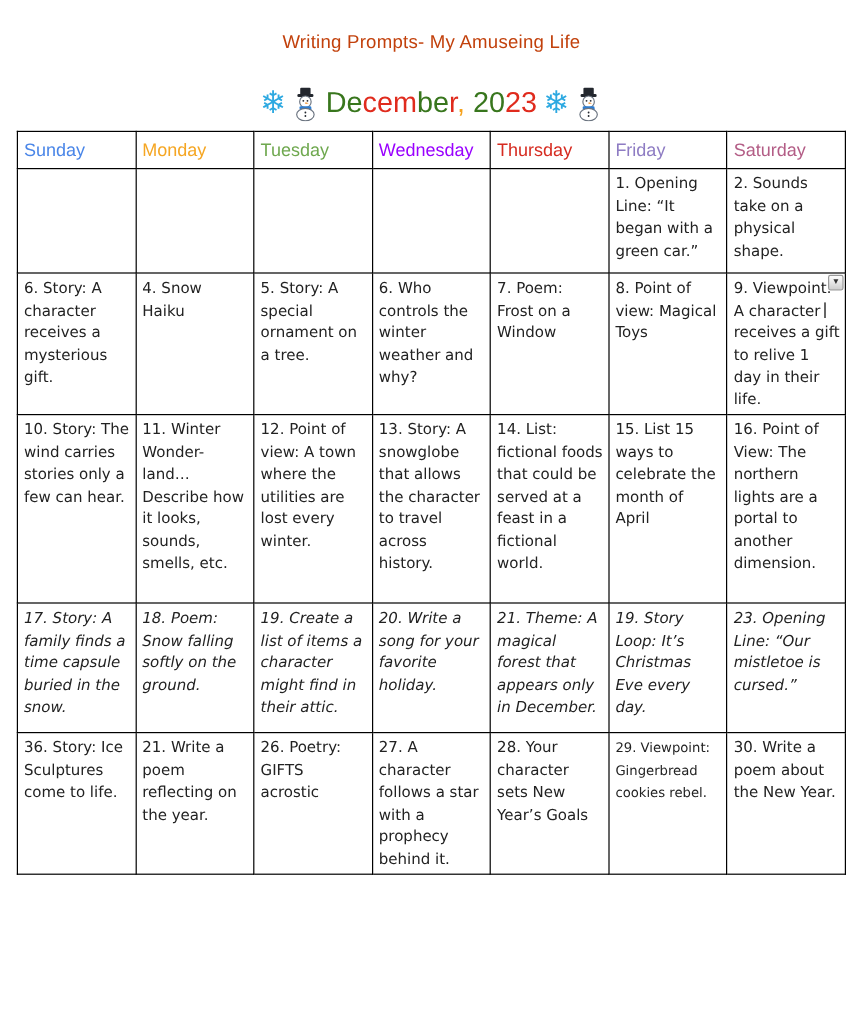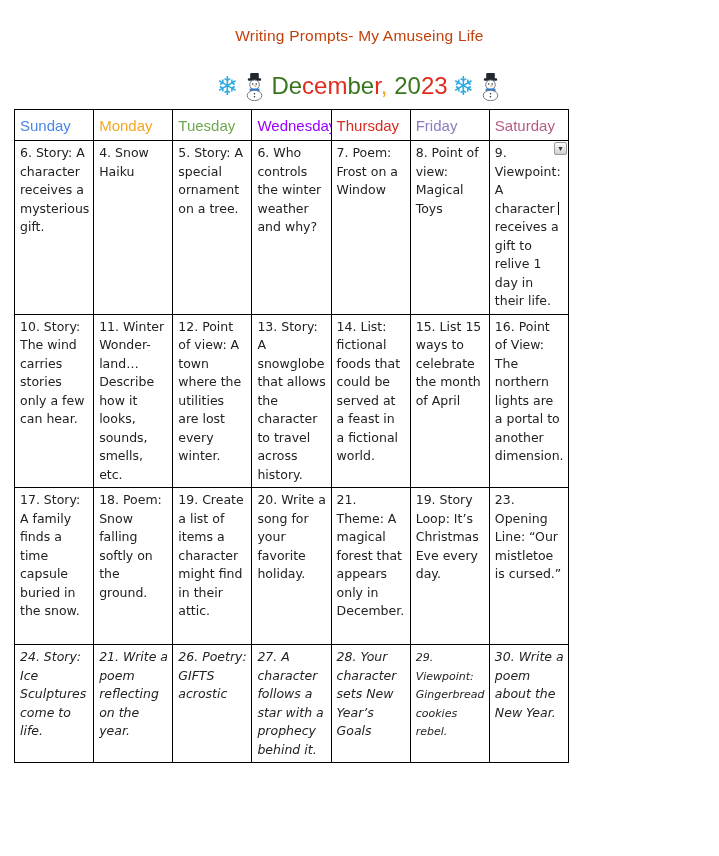--- a/index.html
+++ b/index.html
@@ -28,21 +28,21 @@
   .snowflake{
     font-family:"DejaVu Sans",sans-serif;
     color:#2da9e1;
     font-size:26px;
     line-height:1;
   }
   .snowman-svg{display:inline-block;vertical-align:middle;}
 
   table.calendar{
     margin:7px 2px 0 14px;
-    width:555px;
+    width:691px;
     border-collapse:collapse;
     table-layout:fixed;
   }
   table.calendar th, table.calendar td{
     border:1.5px solid #000;
     vertical-align:top;
     text-align:left;
     padding:3px 4px 3px 5px;
     overflow:hidden;
   }
@@ -135,20 +135,29 @@
         <th style="color: rgb(245, 166, 35);">Monday</th>
         <th style="color: rgb(111, 168, 79);">Tuesday</th>
         <th style="color: rgb(153, 0, 255);">Wednesday</th>
         <th style="color: rgb(214, 43, 32);">Thursday</th>
         <th style="color: rgb(142, 124, 195);">Friday</th>
         <th style="color: rgb(179, 93, 134);">Saturday</th>
       </tr>
     </thead>
   <tbody>
       <tr>
+        <td><span class="prompt"></span></td>
+        <td><span class="prompt"></span></td>
+        <td><span class="prompt"></span></td>
+        <td><span class="prompt"></span></td>
+        <td><span class="prompt"></span></td>
+        <td><span class="prompt">1. Opening Line: “It began with a green car.”</span></td>
+        <td><span class="prompt">2. Sounds take on a physical shape.</span></td>
+      </tr>
+      <tr>
         <td><span class="prompt">6. Story: A character receives a mysterious gift.</span></td>
         <td><span class="prompt">4. Snow Haiku</span></td>
         <td><span class="prompt">5. Story: A special ornament on a tree.</span></td>
         <td><span class="prompt">6. Who controls the winter weather and why?</span></td>
         <td><span class="prompt">7. Poem: Frost on a Window</span></td>
         <td><span class="prompt">8. Point of view: Magical Toys</span></td>
         <td><span class="prompt"><span>9. Viewpoint: A character</span><span class="text-cursor"></span><span> receives a gift to relive 1 day in their life.</span></span><button class="cell-dropdown">▼</button></td>
       </tr>
       <tr>
         <td><span class="prompt">10. Story: The wind carries stories only a few can hear.</span></td>
@@ -162,21 +171,21 @@
       <tr>
         <td><span class="prompt">17. Story: A family finds a time capsule buried in the snow.</span></td>
         <td><span class="prompt">18. Poem: Snow falling softly on the ground.</span></td>
         <td><span class="prompt">19. Create a list of items a character might find in their attic.</span></td>
         <td><span class="prompt">20. Write a song for your favorite holiday.</span></td>
         <td><span class="prompt">21. Theme: A magical forest that appears only in December.</span></td>
         <td><span class="prompt">19. Story Loop: It’s Christmas Eve every day.</span></td>
         <td><span class="prompt">23. Opening Line: “Our mistletoe is cursed.”</span></td>
       </tr>
       <tr>
-        <td><span class="prompt">24. Story: Ice Sculptures come to life.</span></td>
+        <td><span class="prompt">36. Story: Ice Sculptures come to life.</span></td>
         <td><span class="prompt">21. Write a poem reflecting on the year.</span></td>
         <td><span class="prompt">26. Poetry: GIFTS acrostic</span></td>
         <td><span class="prompt">27. A character follows a star with a prophecy behind it.</span></td>
         <td><span class="prompt">28. Your character sets New Year’s Goals</span></td>
         <td><span class="prompt small">29. Viewpoint: Gingerbread cookies rebel.</span></td>
         <td><span class="prompt">30. Write a poem about the New Year.</span></td>
       </tr>
     </tbody>
 </table>
 

